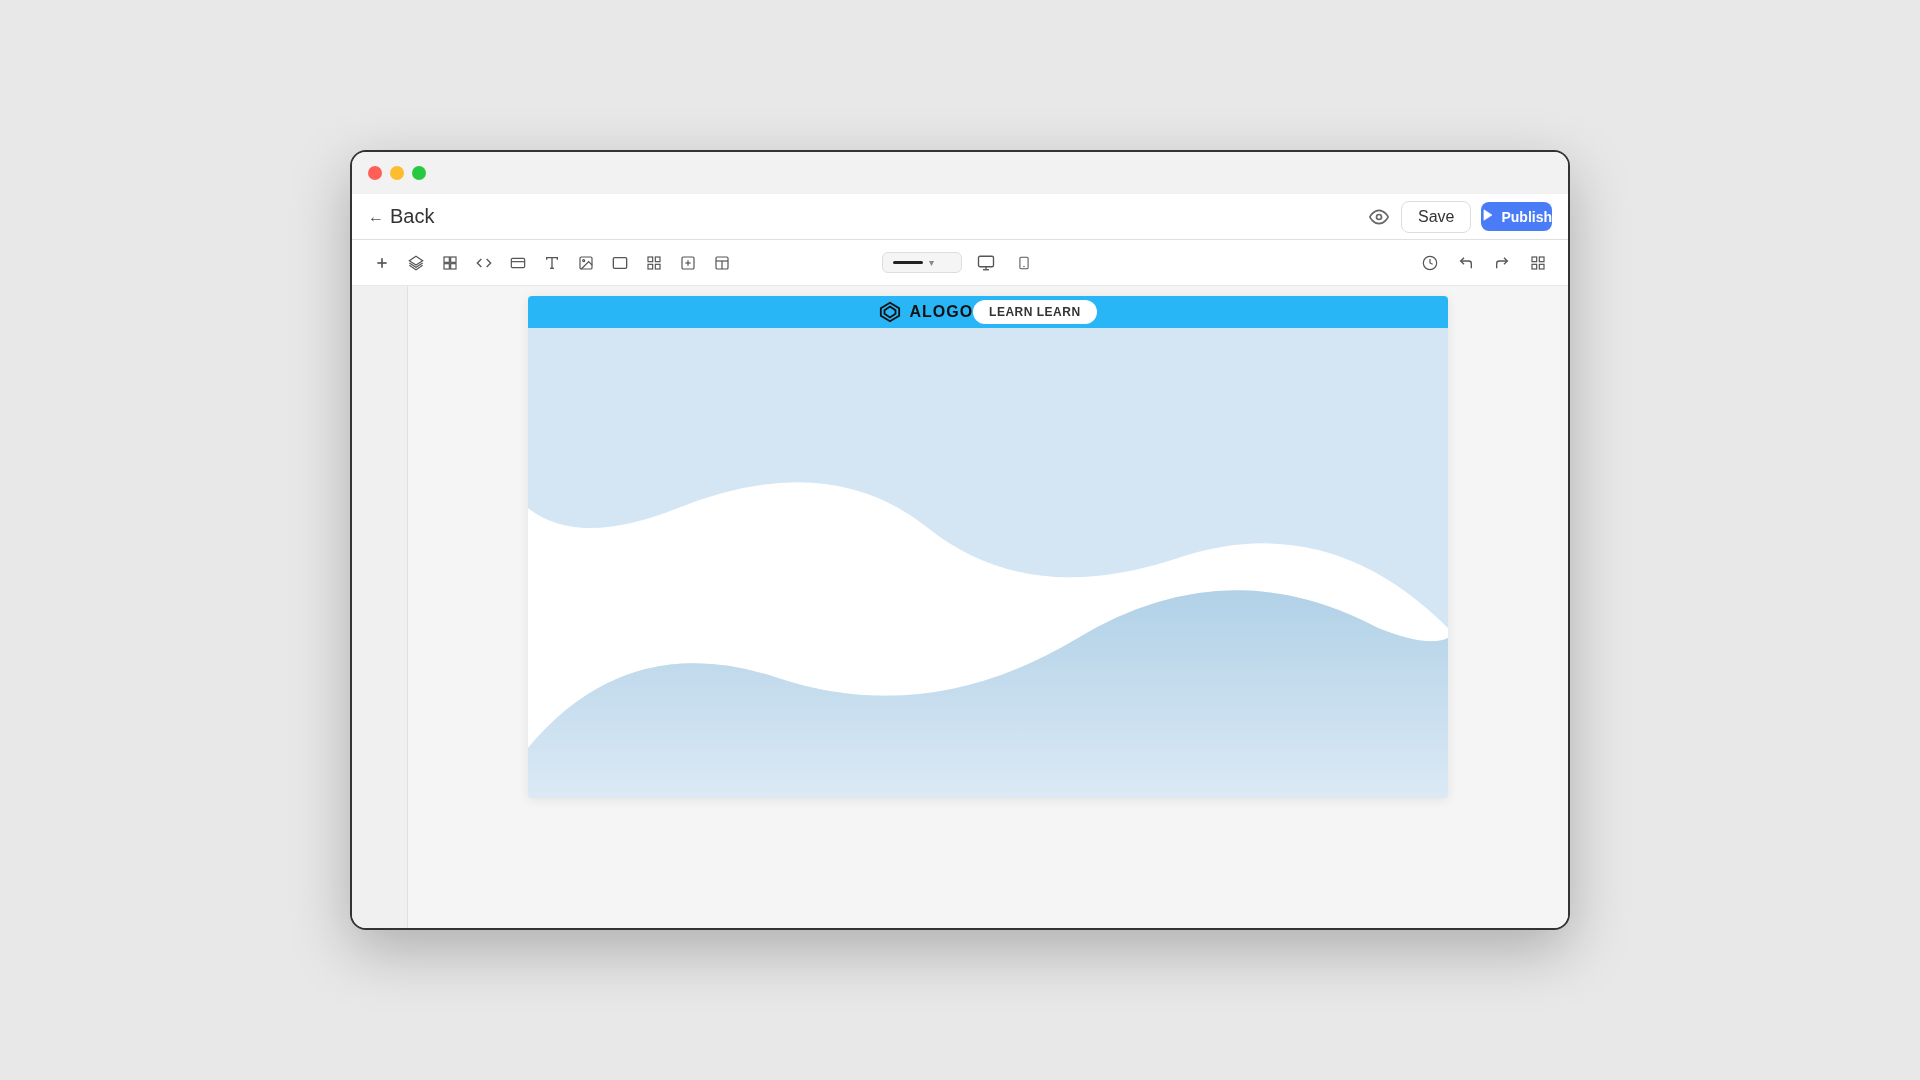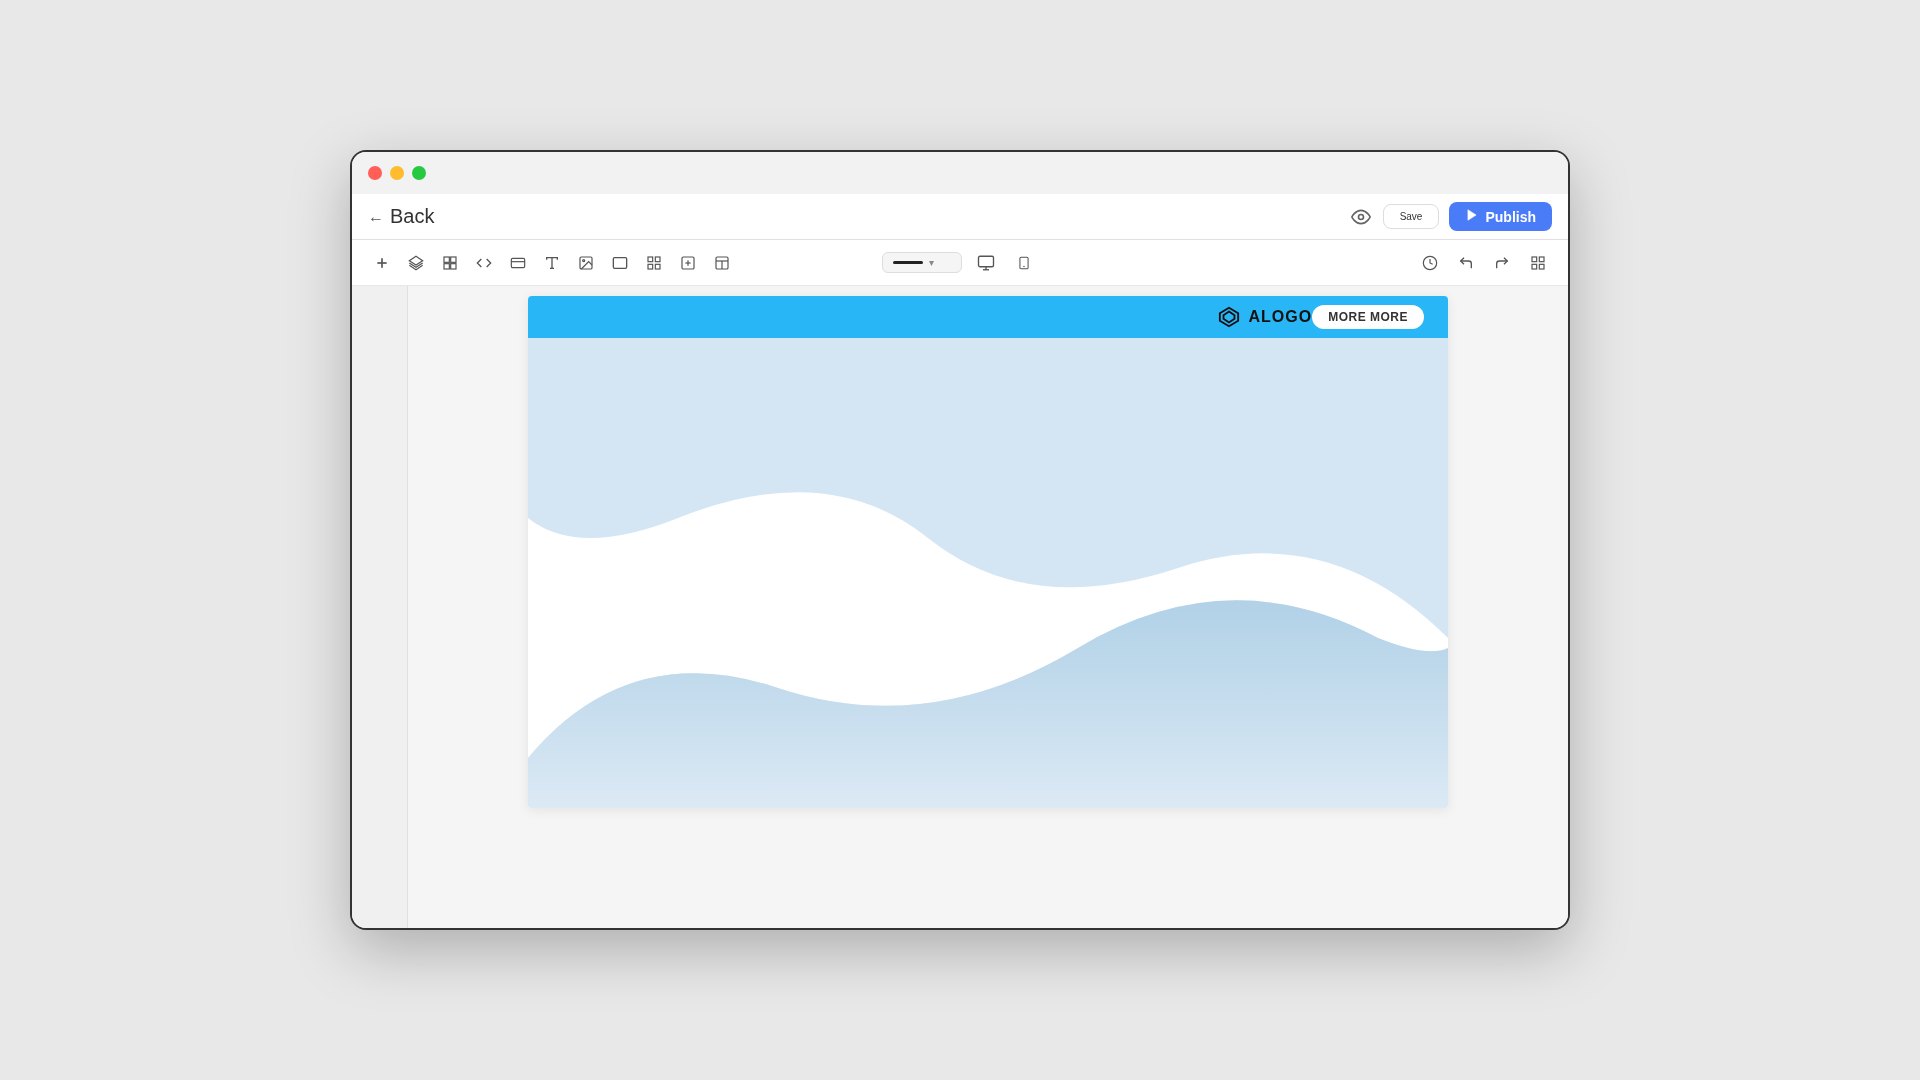--- a/index.html
+++ b/index.html
@@ -95,31 +95,31 @@
       color: #666;
       font-size: 16px;
       cursor: pointer;
     }
 
     .save-btn {
       background: #fff;
       border: 1px solid #ddd;
       border-radius: 8px;
       padding: 6px 16px;
-      font-size: 10px;
+      font-size: 16px;
       font-weight: 500;
       color: #333;
       cursor: pointer;
     }
 
     .publish-btn {
       background: #4a7cf7;
       border: none;
       border-radius: 8px;
-      padding: 6px 16px;
+      padding: 6px 0;
       font-size: 14px;
       font-weight: 600;
       color: #fff;
       cursor: pointer;
       display: flex;
       align-items: center;
       gap: 6px;
     }
 
     
@@ -218,24 +218,24 @@
       max-width: 920px;
       background: #fff;
       border-radius: 4px;
       overflow: hidden;
       box-shadow: 0 2px 12px rgba(0,0,0,0.08);
     }
 
     
     .site-header {
       background: #29b6f6;
-      height: 42px;
-      display: flex;
-      align-items: center;
-      justify-content: flex-end;
+      height: 32px;
+      display: flex;
+      align-items: center;
+      justify-content: center;
       padding: 0 24px;
     }
 
     .site-logo {
       display: flex;
       align-items: center;
       gap: 8px;
     }
 
     .logo-icon {
@@ -457,21 +457,21 @@
         <div class="site-header">
           <div class="site-logo">
             <div class="logo-icon">
               <svg width="22" height="22" viewBox="0 0 24 24" fill="none" stroke="#111" stroke-width="2">
                 <polygon points="12,2 22,8 22,16 12,22 2,16 2,8"></polygon>
                 <polygon points="12,6 18,10 18,14 12,18 6,14 6,10"></polygon>
               </svg>
             </div>
             <span class="logo-text">ALOGO</span>
           </div>
-          <button class="learn-more-btn">MORE MORE</button>
+          <button class="learn-more-btn">LEARN LEARN</button>
         </div>
 
         <div class="site-hero">
           <svg class="wave-svg" viewBox="0 0 920 470" preserveAspectRatio="none" xmlns="http://www.w3.org/2000/svg">
 
             <path d="M920,0 L920,300 Q800,180 650,230 Q500,280 400,200 Q300,120 150,180 Q50,220 0,180 L0,0 Z" fill="#b8d4ec" opacity="0.6"></path>
 
             <path d="M0,420 Q100,300 250,350 Q400,400 550,310 Q700,220 850,300 Q900,320 920,310 L920,470 L0,470 Z" fill="#c8ddf0" opacity="0.7"></path>
 
             <path d="M0,420 Q100,300 250,350 Q400,400 550,310 Q700,220 850,300 Q900,320 920,310 L920,470 L0,470 Z" fill="url(#waveGrad)"></path>

